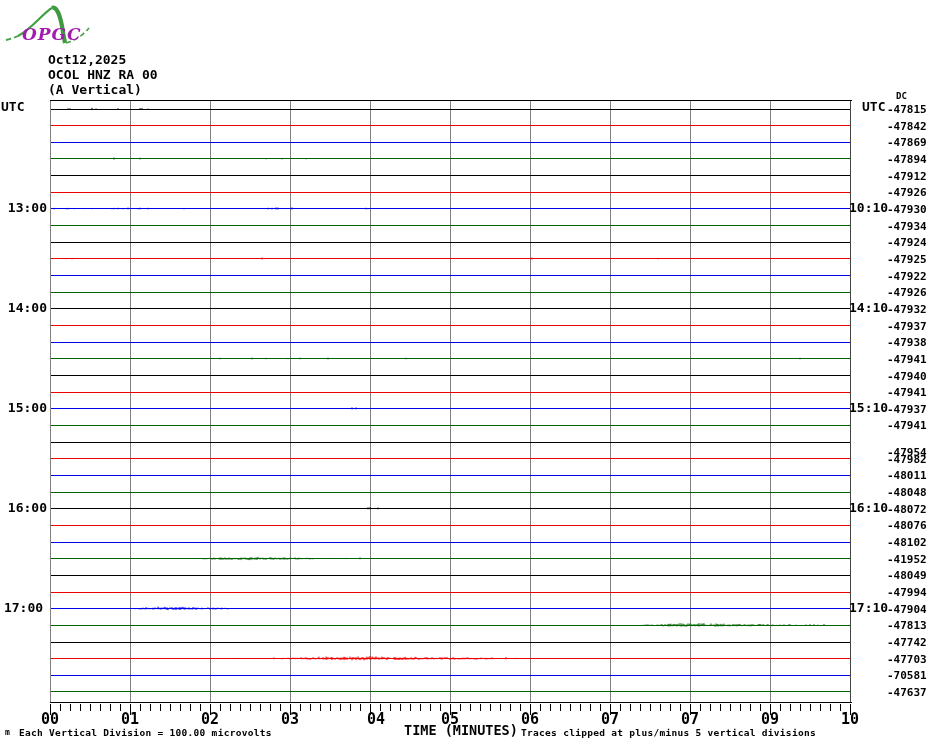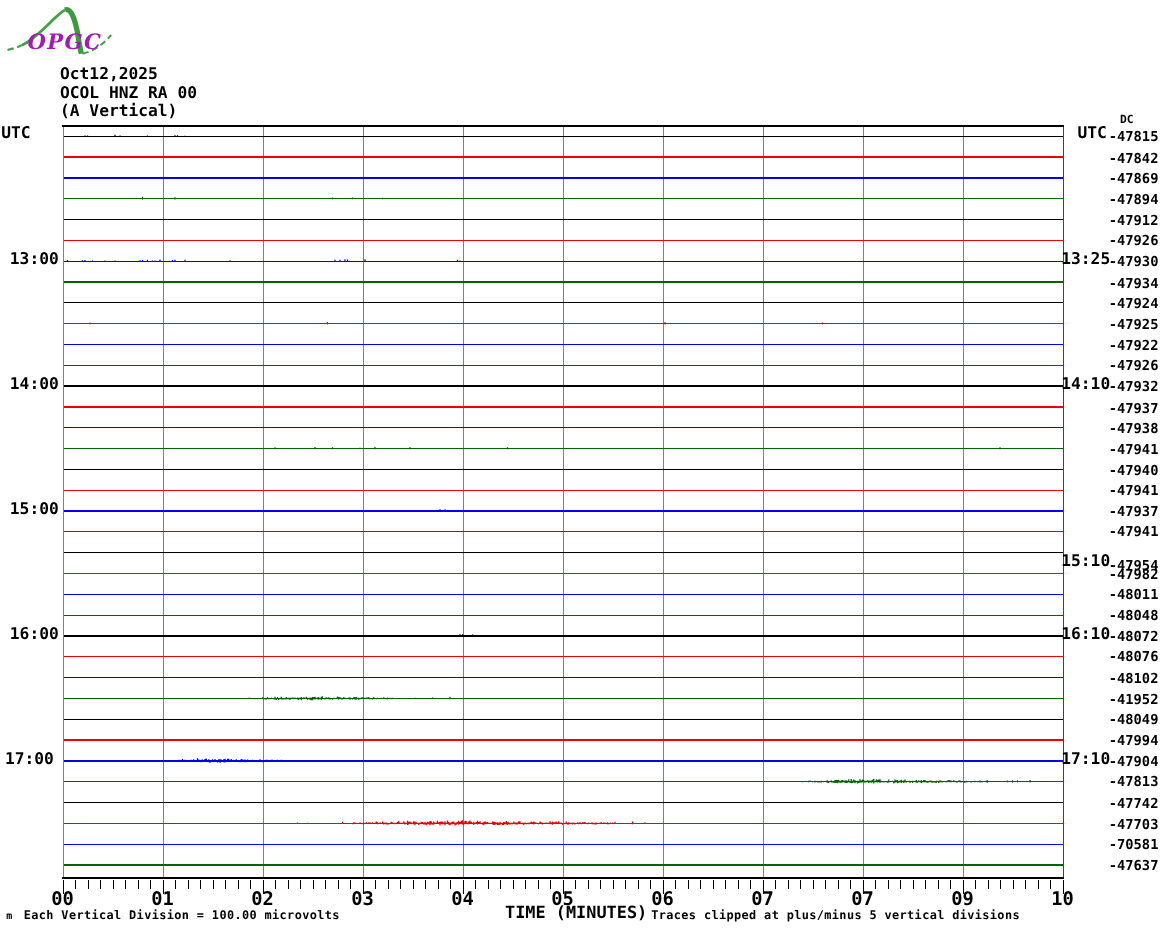--- a/index.html
+++ b/index.html
@@ -201,37 +201,37 @@
       <path d="M492 657.4L492 659.2M506 657.1L506 659.3M516 657.8L516 659.0" stroke="#ee0000" stroke-width="1" fill="none"></path>
     </svg>
   <div id="labels">
       <div class="dcnum" style="left: 887px; top: 103px;">-47815</div>
       <div class="dcnum" style="left: 887px; top: 119.657px;">-47842</div>
       <div class="dcnum" style="left: 887px; top: 136.314px;">-47869</div>
       <div class="dcnum" style="left: 887px; top: 152.971px;">-47894</div>
       <div class="dcnum" style="left: 887px; top: 169.628px;">-47912</div>
       <div class="dcnum" style="left: 887px; top: 186.285px;">-47926</div>
       <div class="hl" style="left: 0px; top: 199.942px; width: 47px; text-align: right;">13:00</div>
-      <div class="hl" style="left: 849px; top: 199.942px;">13:25</div>
+      <div class="hl" style="left: 849px; top: 199.942px;">10:10</div>
       <div class="dcnum" style="left: 887px; top: 202.942px;">-47930</div>
       <div class="dcnum" style="left: 887px; top: 219.599px;">-47934</div>
       <div class="dcnum" style="left: 887px; top: 236.256px;">-47924</div>
       <div class="dcnum" style="left: 887px; top: 252.913px;">-47925</div>
       <div class="dcnum" style="left: 887px; top: 269.57px;">-47922</div>
       <div class="dcnum" style="left: 887px; top: 286.227px;">-47926</div>
       <div class="hl" style="left: 0px; top: 299.884px; width: 47px; text-align: right;">14:00</div>
       <div class="hl" style="left: 849px; top: 299.884px;">14:10</div>
       <div class="dcnum" style="left: 887px; top: 302.884px;">-47932</div>
       <div class="dcnum" style="left: 887px; top: 319.541px;">-47937</div>
       <div class="dcnum" style="left: 887px; top: 336.198px;">-47938</div>
       <div class="dcnum" style="left: 887px; top: 352.855px;">-47941</div>
       <div class="dcnum" style="left: 887px; top: 369.512px;">-47940</div>
       <div class="dcnum" style="left: 887px; top: 386.169px;">-47941</div>
       <div class="hl" style="left: 0px; top: 399.826px; width: 47px; text-align: right;">15:00</div>
-      <div class="hl" style="left: 849px; top: 399.826px; margin-top: 42px;">15:10</div>
+      <div class="hl" style="left: 849px; top: 399.826px;">15:10</div>
       <div class="dcnum" style="left: 887px; top: 402.826px;">-47937</div>
       <div class="dcnum" style="left: 887px; top: 419.483px;">-47941</div>
       <div class="dcnum" style="left: 887px; top: 446px;">-47954</div>
       <div class="dcnum" style="left: 887px; top: 452.797px;">-47982</div>
       <div class="dcnum" style="left: 887px; top: 469.454px;">-48011</div>
       <div class="dcnum" style="left: 887px; top: 486.111px;">-48048</div>
       <div class="hl" style="left: 0px; top: 499.768px; width: 47px; text-align: right;">16:00</div>
       <div class="hl" style="left: 849px; top: 499.768px;">16:10</div>
       <div class="dcnum" style="left: 887px; top: 502.768px;">-48072</div>
       <div class="dcnum" style="left: 887px; top: 519.425px;">-48076</div>
@@ -244,21 +244,21 @@
       <div class="dcnum" style="left: 887px; top: 602.71px;">-47904</div>
       <div class="dcnum" style="left: 887px; top: 619.367px;">-47813</div>
       <div class="dcnum" style="left: 887px; top: 636.024px;">-47742</div>
       <div class="dcnum" style="left: 887px; top: 652.681px;">-47703</div>
       <div class="dcnum" style="left: 887px; top: 669.338px;">-70581</div>
       <div class="dcnum" style="left: 887px; top: 685.995px;">-47637</div>
       <div class="xtick" style="left: 35px; top: 710px; width: 30px; text-align: center;">00</div>
       <div class="xtick" style="left: 115px; top: 710px; width: 30px; text-align: center;">01</div>
       <div class="xtick" style="left: 195px; top: 710px; width: 30px; text-align: center;">02</div>
       <div class="xtick" style="left: 275px; top: 710px; width: 30px; text-align: center;">03</div>
-      <div class="xtick" style="left: 355px; top: 710px; width: 30px; text-align: center;">04</div>
+      <div class="xtick" style="left: 355px; top: 710px; width: 30px; text-align: right;">04</div>
       <div class="xtick" style="left: 435px; top: 710px; width: 30px; text-align: center;">05</div>
       <div class="xtick" style="left: 515px; top: 710px; width: 30px; text-align: center;">06</div>
       <div class="xtick" style="left: 595px; top: 710px; width: 30px; text-align: center;">07</div>
       <div class="xtick" style="left: 675px; top: 710px; width: 30px; text-align: center;">07</div>
       <div class="xtick" style="left: 755px; top: 710px; width: 30px; text-align: center;">09</div>
       <div class="xtick" style="left: 835px; top: 710px; width: 30px; text-align: center;">10</div>
     </div>
 
   <div id="footer-glyph" class="abs">m</div>
   <div id="scale-note" class="abs foot-small">Each Vertical Division =  100.00 microvolts</div>

